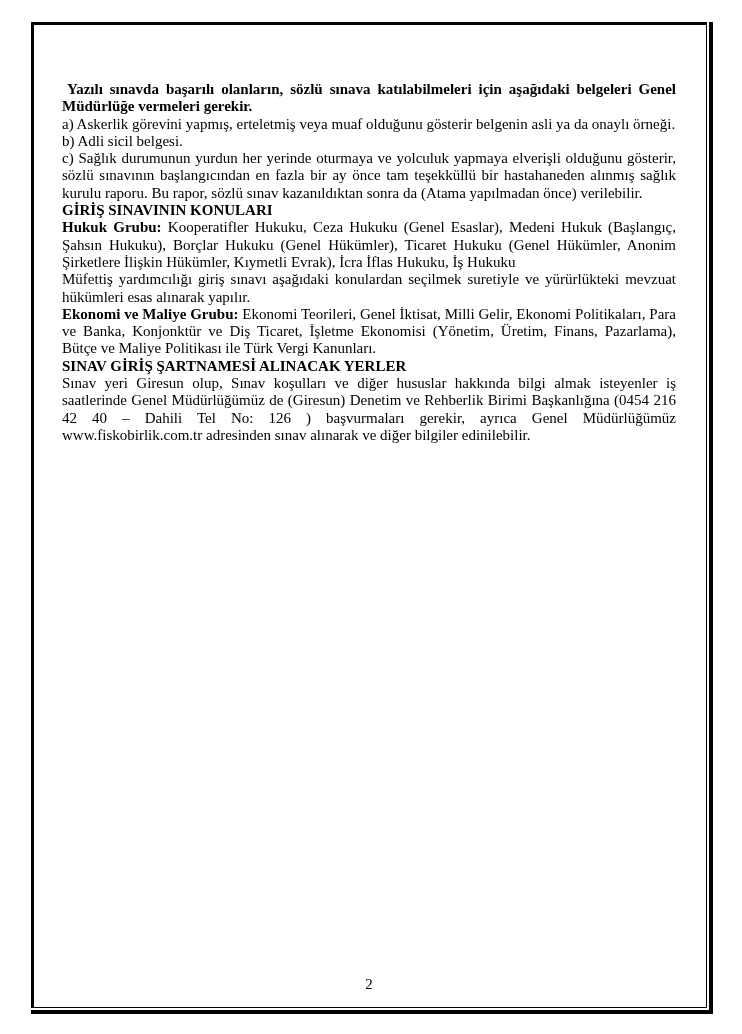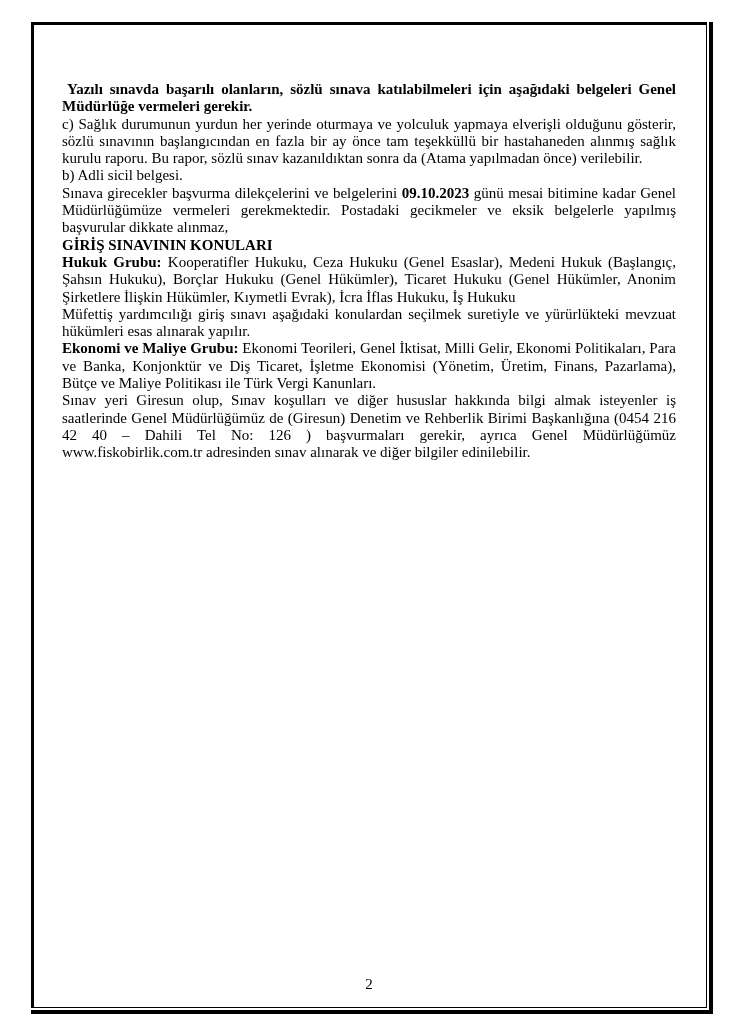--- a/index.html
+++ b/index.html
@@ -76,36 +76,37 @@
 <div class="page">
 
   <div class="frame"></div>
   <div class="frame-shadow-right"></div>
   <div class="frame-shadow-bottom"></div>
 
   <div class="content">
 
     <p class="b ind">Yazılı sınavda başarılı olanların, sözlü sınava katılabilmeleri için aşağıdaki belgeleri Genel Müdürlüğe vermeleri gerekir.</p>
 
+    <p>a) Askerlik görevini yapmış, erteletmiş veya muaf olduğunu gösterir belgenin asli ya da onaylı örneği.</p>
+
+    <p>b) Adli sicil belgesi.</p>
 
     <p>c) Sağlık durumunun yurdun her yerinde oturmaya ve yolculuk yapmaya elverişli olduğunu gösterir, sözlü sınavının başlangıcından en fazla bir ay önce tam teşekküllü bir hastahaneden alınmış sağlık kurulu raporu. Bu rapor, sözlü sınav kazanıldıktan sonra da (Atama yapılmadan önce) verilebilir.</p>
 
-    <p>b) Adli sicil belgesi.</p>
-
-    <p><span>Sınava girecekler başvurma dilekçelerini ve belgelerini </span><b>09.10.2023</b><span> günü mesai bitimine kadar Genel Müdürlüğümüze vermeleri gerekmektedir. Postadaki gecikmeler ve eksik belgelerle yapılmış başvurular dikkate alınmaz,</span></p>
 
     <p class="b">GİRİŞ SINAVININ KONULARI</p>
 
     <p><b>Hukuk Grubu:</b><span> Kooperatifler Hukuku, Ceza Hukuku (Genel Esaslar), Medeni Hukuk (Başlangıç, Şahsın Hukuku), Borçlar Hukuku (Genel Hükümler), Ticaret Hukuku (Genel Hükümler, Anonim Şirketlere İlişkin Hükümler, Kıymetli Evrak), İcra İflas Hukuku, İş Hukuku</span></p>
 
     <p>Müfettiş yardımcılığı giriş sınavı aşağıdaki konulardan seçilmek suretiyle ve yürürlükteki mevzuat hükümleri esas alınarak yapılır.</p>
 
     <p><b>Ekonomi ve Maliye Grubu:</b><span> Ekonomi Teorileri, Genel İktisat, Milli Gelir, Ekonomi Politikaları, Para ve Banka, Konjonktür ve Diş Ticaret, İşletme Ekonomisi (Yönetim, Üretim, Finans, Pazarlama), Bütçe ve Maliye Politikası ile Türk Vergi Kanunları.</span></p>
 
 
+    <p class="b">SINAV GİRİŞ ŞARTNAMESİ ALINACAK YERLER</p>
 
     <p><span>Sınav yeri Giresun olup, Sınav koşulları ve diğer hususlar hakkında bilgi almak isteyenler iş saatlerinde Genel Müdürlüğümüz de (Giresun) Denetim ve Rehberlik Birimi Başkanlığına (0454 216 42 40 – Dahili Tel No: 126 ) başvurmaları gerekir, ayrıca Genel Müdürlüğümüz </span><span>www.fiskobirlik.com.tr</span><span> adresinden sınav alınarak ve diğer bilgiler edinilebilir.</span></p>
 
   </div>
 
   <div class="page-number">2</div>
 
 </div>
 
 </body></html>

